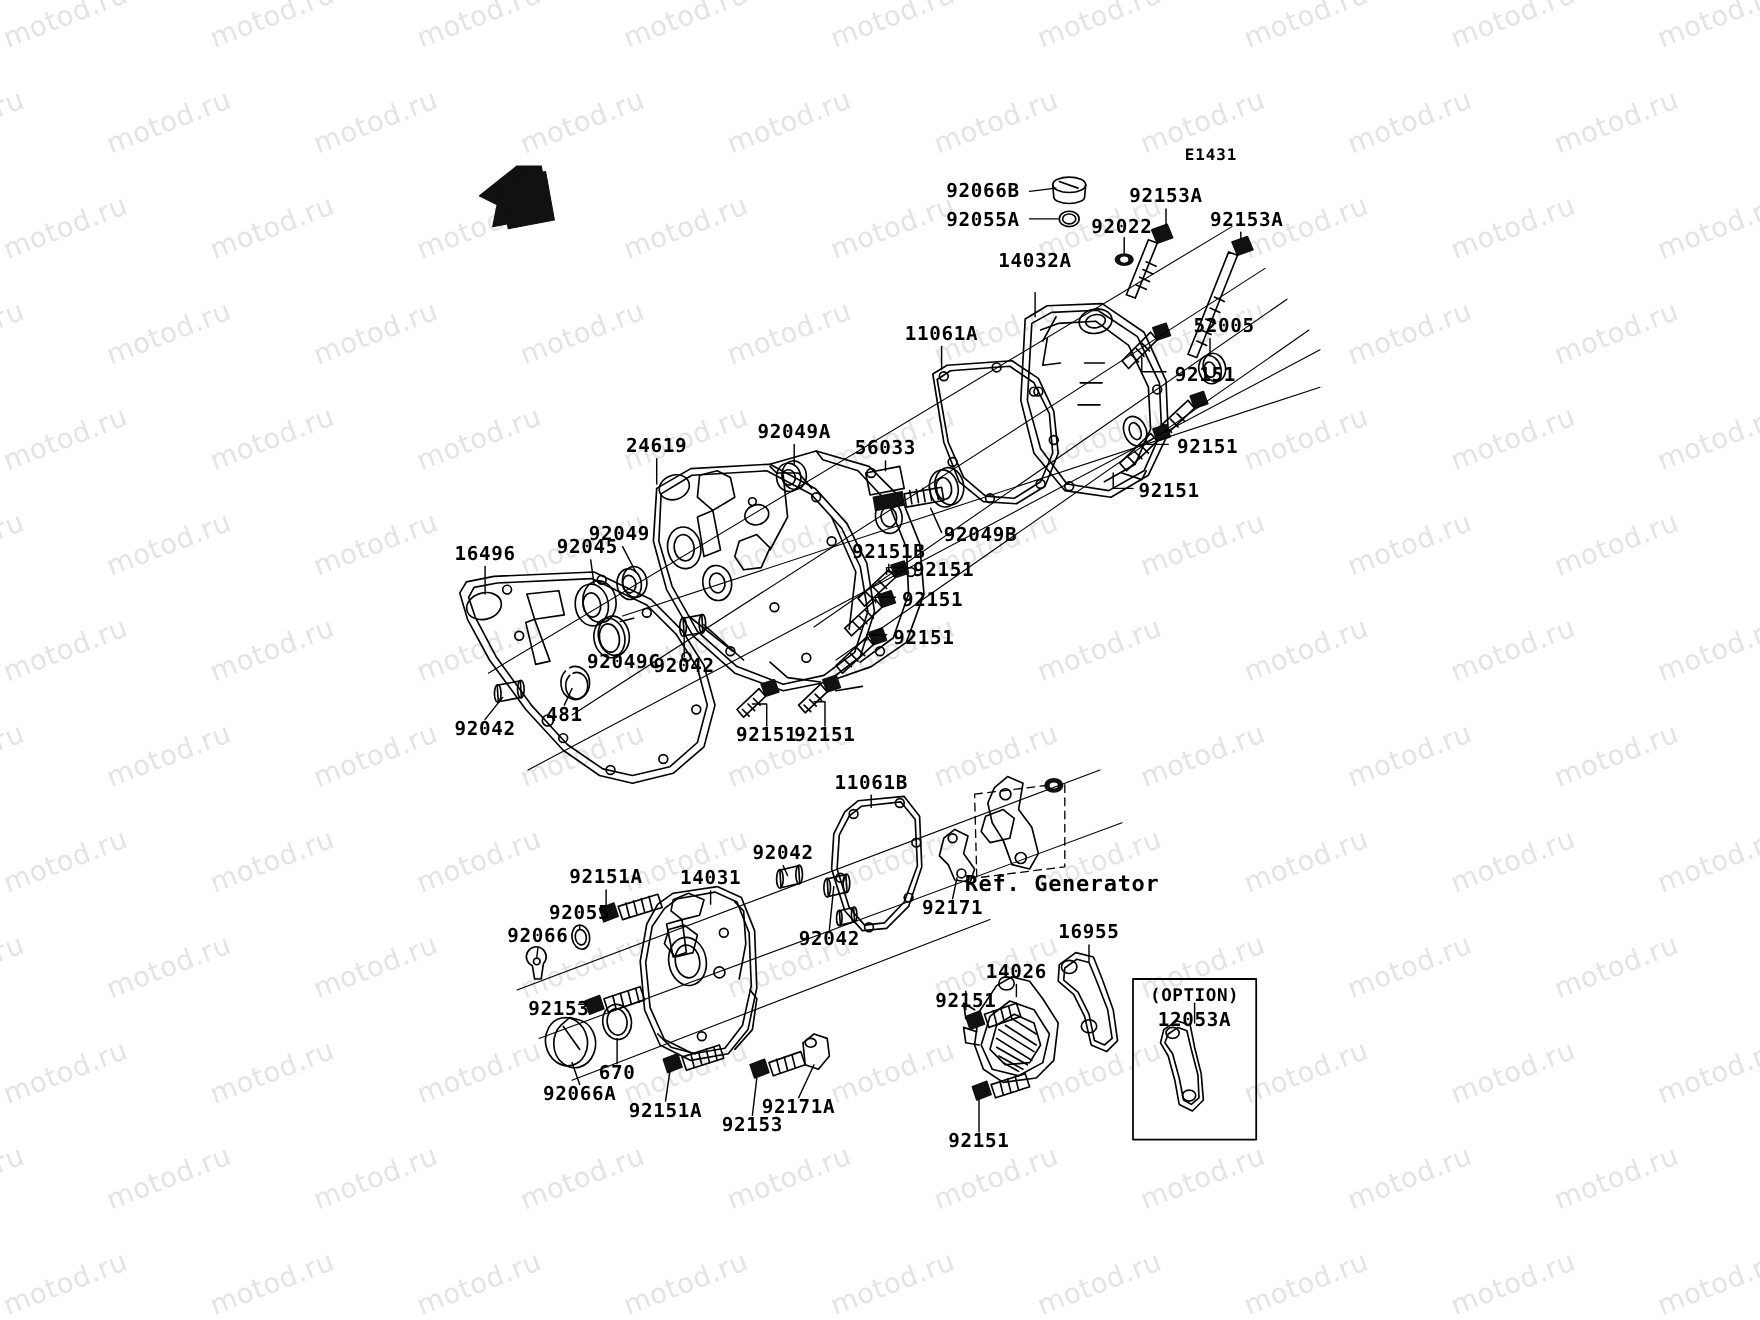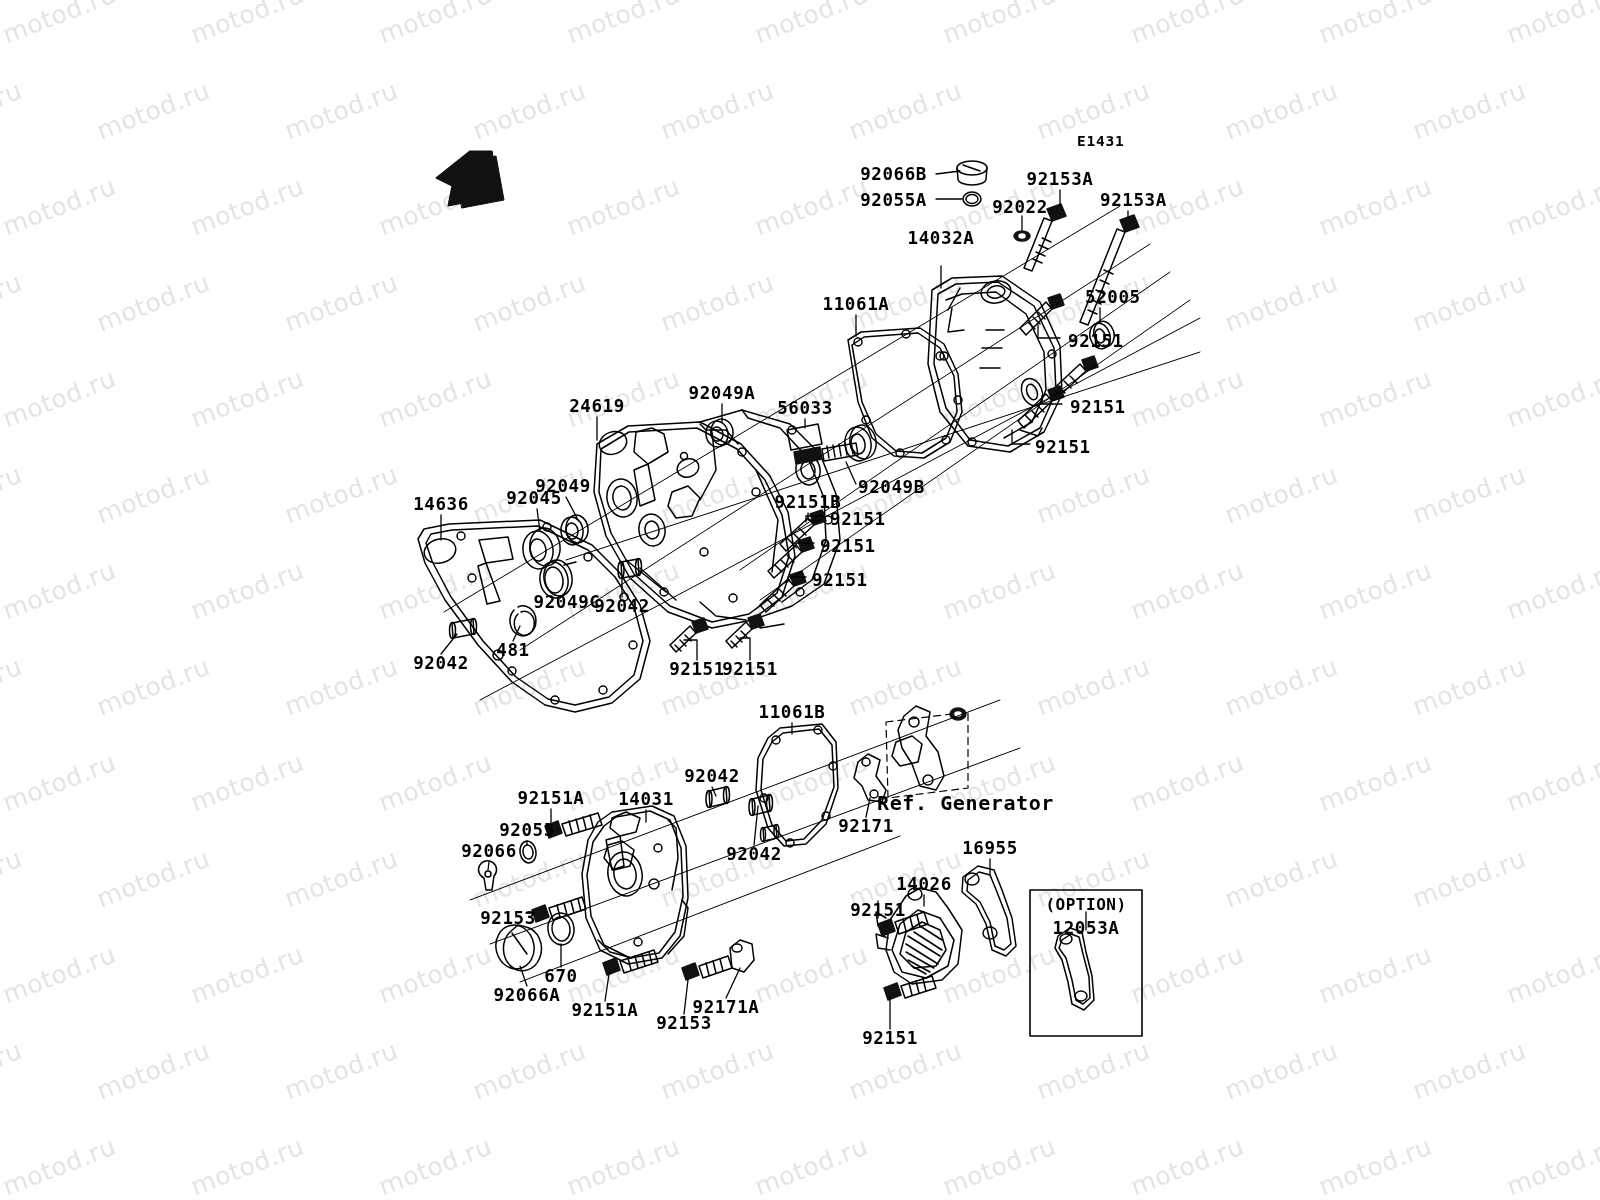--- a/index.html
+++ b/index.html
@@ -645,21 +645,21 @@
       <div class="lbl" style="left: 1070px; top: 399px;">92151</div>
       <div class="lbl" style="left: 1035px; top: 439px;">92151</div>
       <div class="lbl ctr" style="left: 722px; top: 385px;">92049A</div>
       <div class="lbl ctr" style="left: 597px; top: 398px;">24619</div>
       <div class="lbl ctr" style="left: 805px; top: 400px;">56033</div>
       <div class="lbl ctr" style="left: 563px; top: 478px;">92049</div>
       <div class="lbl ctr" style="left: 534px; top: 490px;">92045</div>
       <div class="lbl" style="left: 858px; top: 479px;">92049B</div>
       <div class="lbl ctr" style="left: 808px; top: 494px;">92151B</div>
       <div class="lbl" style="left: 830px; top: 511px;">92151</div>
-      <div class="lbl ctr" style="left: 441px; top: 496px;">14636</div>
+      <div class="lbl ctr" style="left: 441px; top: 496px;">16496</div>
       <div class="lbl" style="left: 820px; top: 538px;">92151</div>
       <div class="lbl" style="left: 812px; top: 572px;">92151</div>
       <div class="lbl ctr" style="left: 622px; top: 598px;">92042</div>
       <div class="lbl ctr" style="left: 567px; top: 594px;">92049C</div>
       <div class="lbl ctr" style="left: 513px; top: 642px;">481</div>
       <div class="lbl ctr" style="left: 441px; top: 655px;">92042</div>
       <div class="lbl ctr" style="left: 697px; top: 661px;">92151</div>
       <div class="lbl ctr" style="left: 750px; top: 661px;">92151</div>
       <div class="lbl ctr" style="left: 792px; top: 704px;">11061B</div>
       <div class="lbl ctr" style="left: 712px; top: 768px;">92042</div>

